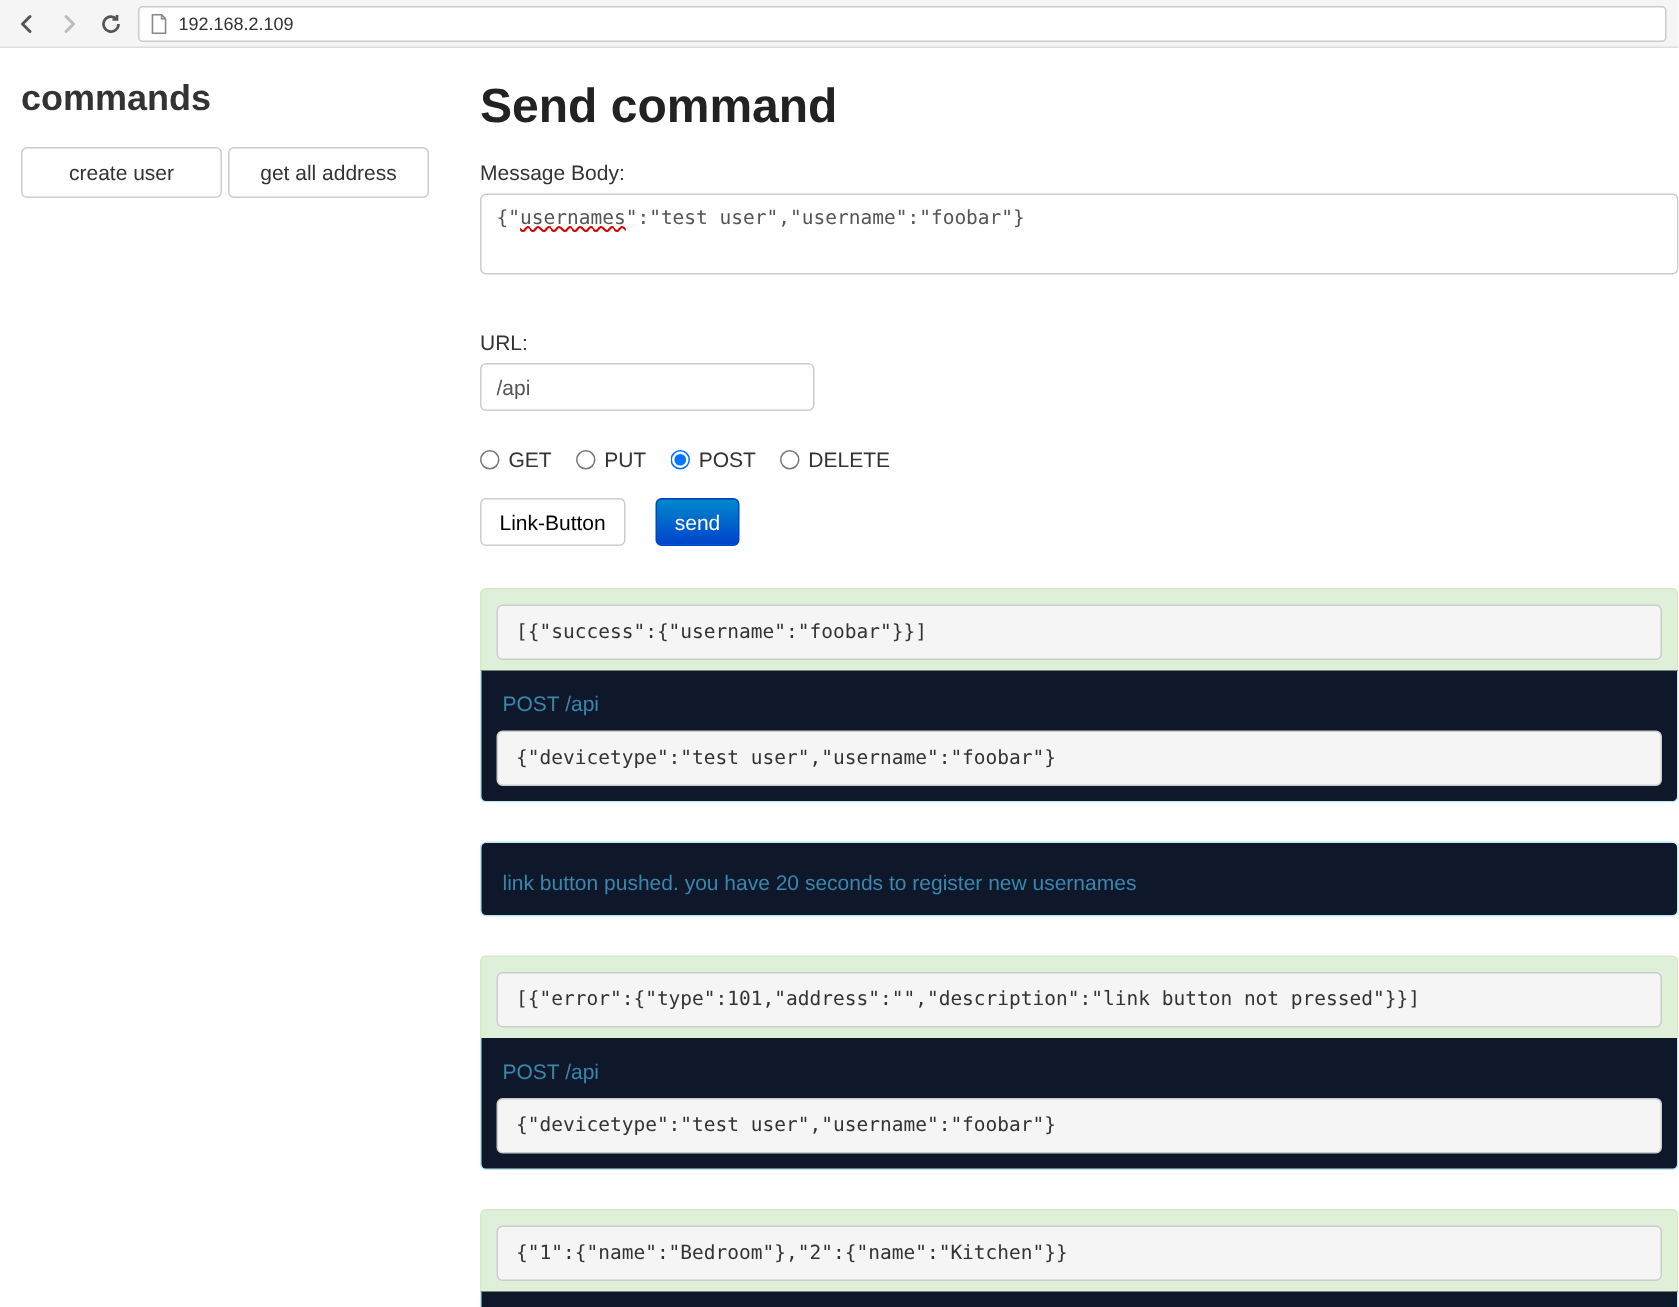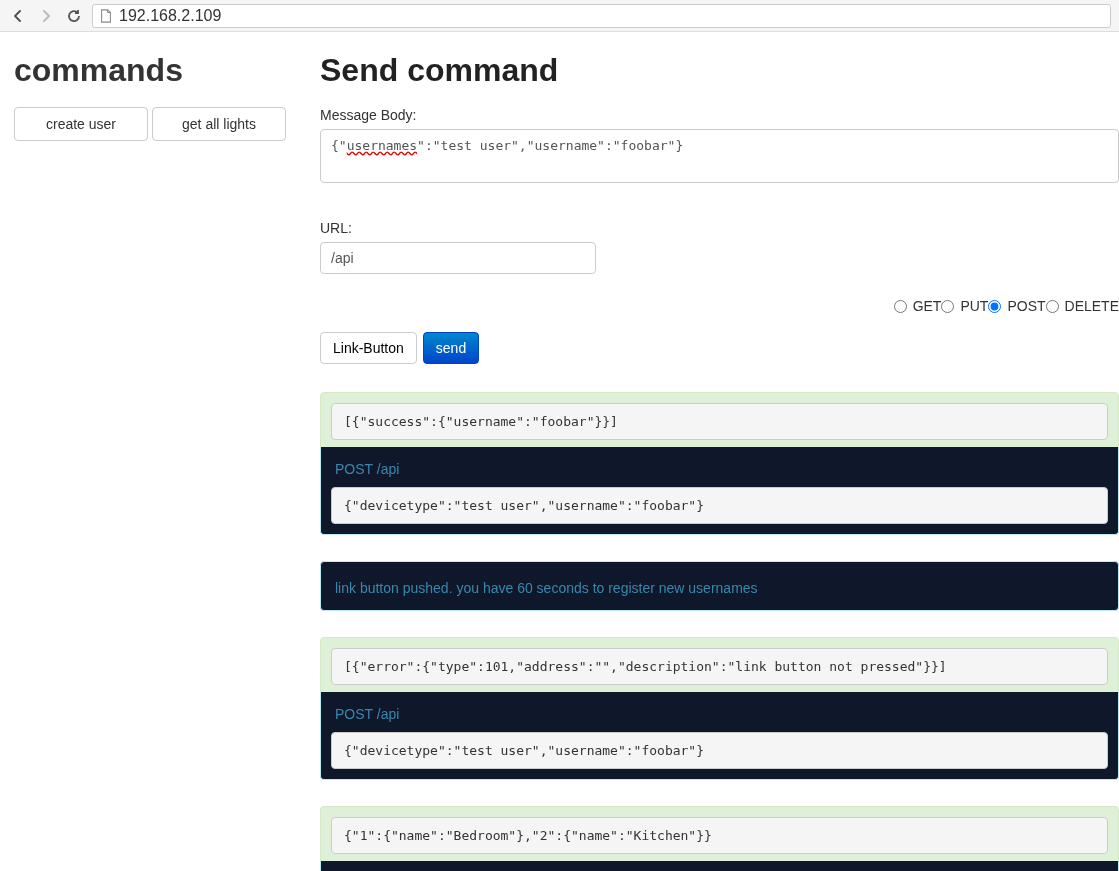--- a/index.html
+++ b/index.html
@@ -2,41 +2,41 @@
 <html><head>
 <meta charset="utf-8">
 <style>
   * { box-sizing: border-box; margin: 0; padding: 0; }
   body { font-family: "Helvetica Neue", Helvetica, Arial, sans-serif; font-size: 14px; color: #333; background: #fff; }
   
   
   .browser-bar { height: 32px; background: #f5f5f5; border-bottom: 1px solid #ddd; display: flex; align-items: center; padding: 0 8px; gap: 8px; }
   .nav-btn { width: 20px; height: 20px; display:flex; align-items:center; justify-content:center; color:#555; }
   .nav-btn.disabled { color:#bbb; }
-  .addr-box { flex:1; display:flex; align-items:center; gap:6px; border:1px solid #ccc; border-radius:3px; background:#fff; height:24px; padding:0 6px; font-size:16px; color:#333; }
+  .addr-box { flex:1; display:flex; align-items:center; gap:6px; border:1px solid #ccc; border-radius:3px; background:#fff; height:24px; padding:0 6px; font-size:12px; color:#333; }
   .file-icon { width:14px; height:14px; }
   
   .page { display:flex; }
   .sidebar { width: 300px; padding: 20px 14px; }
-  .sidebar h2 { font-size: 32px; font-weight: bold; margin-bottom: 18px; color:#333; }
+  .sidebar h2 { font-size: 24px; font-weight: bold; margin-bottom: 18px; color:#333; }
   .cmd-list { display:flex; flex-direction:row; gap:4px; }
   .cmd-btn { display:block; width:100%; text-align:center; padding:8px 10px; font-size:14px; color:#333; background:#fff; border:1px solid #ccc; border-radius:4px; cursor:pointer; }
   
   .main { flex:1; padding: 20px 0 40px 20px; min-width:0; }
   .main h1 { font-size: 32px; font-weight:700; margin-bottom: 18px; color:#222; }
   .lbl { font-size:14px; color:#333; margin-bottom:6px; display:block; }
   
   .textarea { width:100%; min-height:54px; border:1px solid #ccc; border-radius:4px; padding:8px 10px; font-family: Menlo, Consolas, monospace; font-size:13px; color:#555; resize:vertical; }
   .url-row { margin-top:37px; }
-  .url-input { width:276px; border:1px solid #ccc; border-radius:4px; padding:7px 10px; font-size:14px; color:#555; }
+  .url-input { width:223px; border:1px solid #ccc; border-radius:4px; padding:7px 10px; font-size:14px; color:#555; }
   
-  .method-row { margin-top:24px; display:flex; align-items:center; gap:0;justify-content:flex-end; }
+  .method-row { margin-top:24px; display:flex; align-items:center; gap:16px; }
   .method-row label { display:flex; align-items:center; gap:6px; font-size:14px; color:#333; cursor:pointer; }
   
-  .action-row { margin-top:18px; display:flex; gap:6px; }
+  .action-row { margin-top:18px; display:flex; gap:20px; }
   .btn { padding:7px 12px; font-size:14px; border-radius:4px; border:1px solid #ccc; background:#fff; cursor:pointer; }
   .btn-primary { background:#006dcc; background-image:linear-gradient(to bottom,#0088cc,#0044cc); border-color:#0044cc; color:#fff; }
   
   .panel-group { margin-top:28px; display:flex; flex-direction:column; gap:26px; }
   .panel-green { background:#dff0d8; border:1px solid #d6e9c6; border-radius:4px; padding:10px 10px; }
   .panel-blue { background:#0f172a; border:1px solid #bce8f1; border-radius:4px; padding:14px 10px 10px; margin-top:-4px; border-top:none; border-top-left-radius:0; border-top-right-radius:0;}
   .panel-blue.solo { margin-top:0; border-top:1px solid #bce8f1; border-radius:4px; }
   .panel-title { color:#3a87ad; font-size:14px; margin:0 0 10px 4px; }
   .panel-msg { color:#3a87ad; font-size:14px; padding:4px; }
   .code-box { background:#f5f5f5; border:1px solid #ccc; border-radius:4px; padding:10px 12px; font-family: Menlo, Consolas, monospace; font-size:13px; color:#333; white-space:pre; overflow-x:auto; }
@@ -71,21 +71,21 @@
       </svg>
     <span>192.168.2.109</span>
   </div>
 </div>
 
 <div class="page">
   <aside class="sidebar">
     <h2>commands</h2>
     <div class="cmd-list">
       <button class="cmd-btn">create user</button>
-      <button class="cmd-btn">get all lights</button>
+      <button class="cmd-btn">get all address</button>
     </div>
   </aside>
 
   <main class="main">
     <h1>Send command</h1>
 
     <label class="lbl">Message Body:</label>
     <div class="textarea" contenteditable="true" style="">{"<span class="spelling">usernames</span>":"test user","username":"foobar"}</div>
 
     <div class="url-row">
@@ -123,21 +123,21 @@
         <div class="panel-green">
           <div class="code-box">[{"success":{"username":"foobar"}}]</div>
         </div>
         <div class="panel-blue">
           <div class="panel-title">POST /api</div>
           <div class="code-box">{"devicetype":"test user","username":"foobar"}</div>
         </div>
       </div>
 
       <div class="panel-blue solo">
-        <div class="panel-msg">link button pushed. you have 60 seconds to register new usernames</div>
+        <div class="panel-msg">link button pushed. you have 20 seconds to register new usernames</div>
       </div>
 
       <div class="stack">
         <div class="panel-green">
           <div class="code-box">[{"error":{"type":101,"address":"","description":"link button not pressed"}}]</div>
         </div>
         <div class="panel-blue">
           <div class="panel-title">POST /api</div>
           <div class="code-box">{"devicetype":"test user","username":"foobar"}</div>
         </div>

